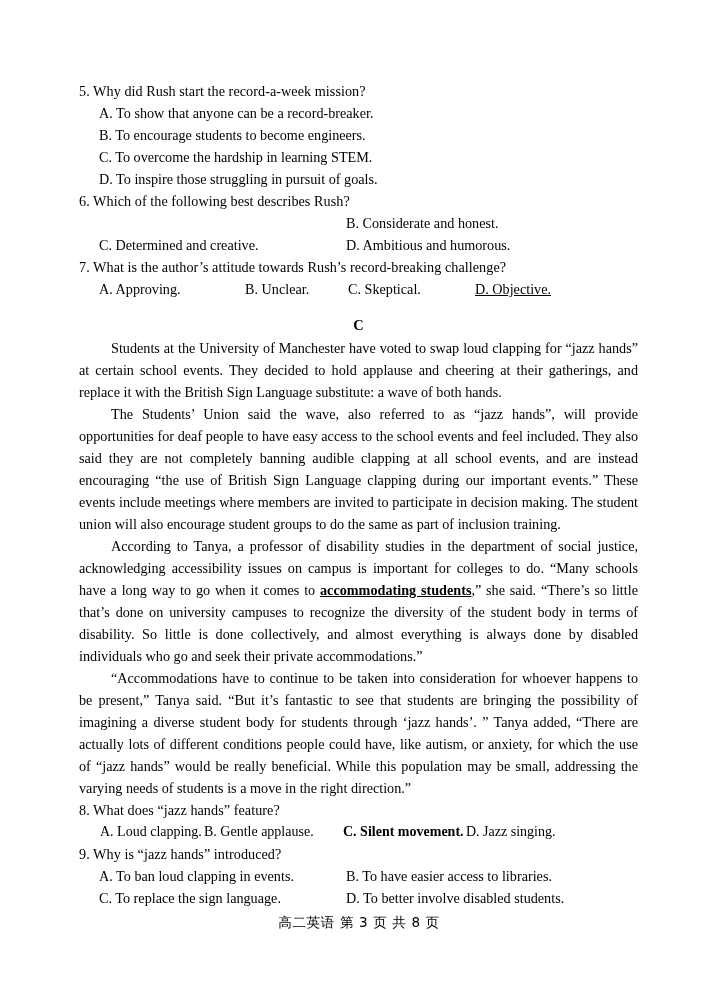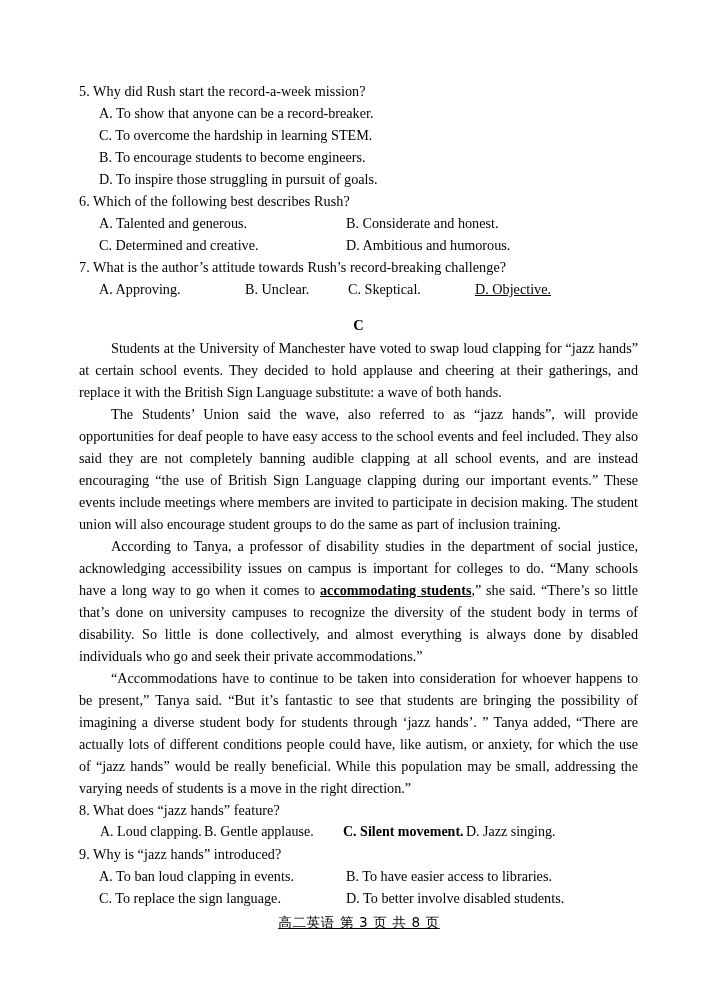--- a/index.html
+++ b/index.html
@@ -119,37 +119,36 @@
   .footer {
     position: absolute;
     left: 0;
     top: 914px;
     width: 718px;
     text-align: center;
     font-size: 13.6px;
     font-family: "DejaVu Sans", "Liberation Sans", sans-serif;
     letter-spacing: 0.6px;
   }
-  .footer .zh { font-family: "DejaVu Sans", sans-serif; text-decoration: underline; }
+  .footer .zh { font-family: "DejaVu Sans", sans-serif; }
 </style>
 </head>
 <body>
 
 <div class="page">
   <div class="content">
 
     <div class="q-stem">5. Why did Rush start the record-a-week mission?</div>
     <div class="opt-line">A.  To show that anyone can be a record-breaker.</div>
+    <div class="opt-line">B.  To encourage students to become engineers.</div>
     <div class="opt-line">C.  To overcome the hardship in learning  STEM.</div>
-    <div class="opt-line">B.  To encourage students to become engineers.</div>
     <div class="opt-line">D.  To inspire those struggling in pursuit of goals.</div>
 
     <div class="q-stem">6. Which of the following best describes Rush?</div>
     <div class="opt-row">
-      <span class="col-a">A.  Talented and generous.</span>
       <span class="col-b">B.  Considerate and honest.</span>
     </div>
     <div class="opt-row">
       <span class="col-a">C.  Determined and creative.</span>
       <span class="col-b">D.  Ambitious  and humorous.</span>
     </div>
 
     <div class="q-stem">7. What is the author’s attitude towards Rush’s record-breaking challenge?</div>
     <div class="opt-row4">
       <span class="c1">A.  Approving.</span>

